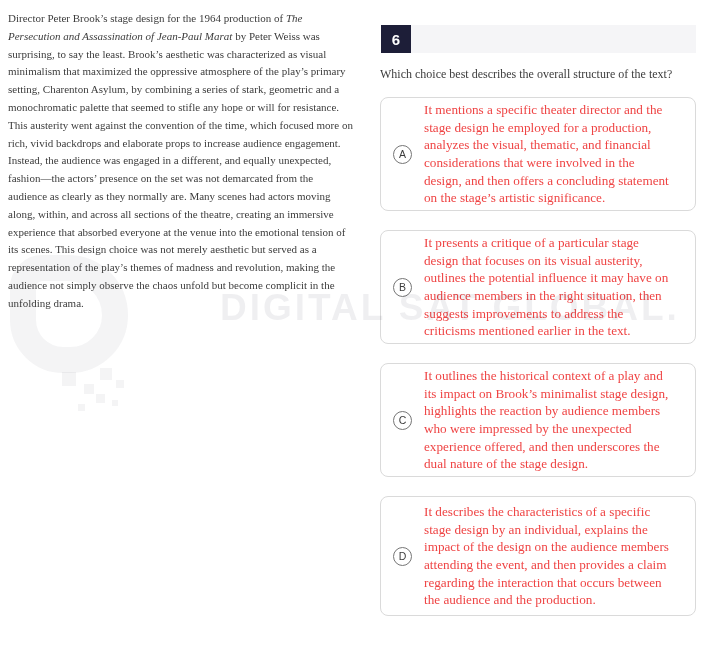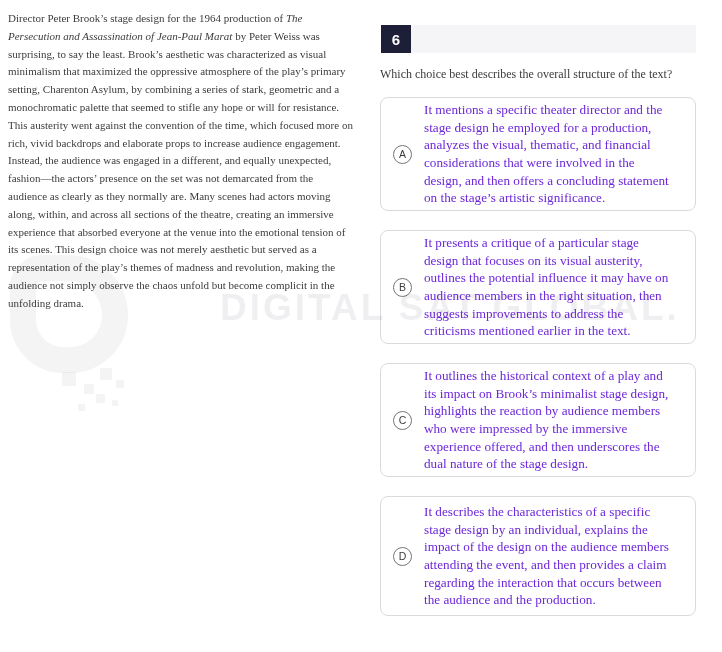--- a/index.html
+++ b/index.html
@@ -64,21 +64,21 @@
   .opt-letter-col{
     width:43px; flex:0 0 43px; display:flex; justify-content:center; align-items:center;
   }
   .opt-circle{
     width:19px; height:19px; border:1px solid #767676; border-radius:50%;
     font-family:"Liberation Sans", sans-serif; font-size:10.5px; color:#3c3c3c;
     display:flex; align-items:center; justify-content:center;
   }
   .opt-text{
     flex:1; padding-right:24px;
-    font-size:13.2px; line-height:17.7px; color:#6d28d9;
+    font-size:13.2px; line-height:17.7px; color:#ef4444;
   }
 </style>
 </head>
 <body>
 
 <div class="watermark-logo"></div>
 <div class="wm-px px1"></div>
 <div class="wm-px px2"></div>
 <div class="wm-px px3"></div>
 <div class="wm-px px4"></div>
@@ -106,21 +106,21 @@
   <div class="opt-letter-col">
     <div class="opt-circle">B</div>
   </div>
   <div class="opt-text">It presents a critique of a particular stage design that focuses on its visual austerity, outlines the potential influence it may have on audience members in the right situation, then suggests improvements to address the criticisms mentioned earlier in the text.</div>
 </div>
 
 <div class="option-card card-c">
   <div class="opt-letter-col">
     <div class="opt-circle">C</div>
   </div>
-  <div class="opt-text">It outlines the historical context of a play and its impact on Brook’s minimalist stage design, highlights the reaction by audience members who were impressed by the immersive experience offered, and then underscores the dual nature of the stage design.</div>
+  <div class="opt-text">It outlines the historical context of a play and its impact on Brook’s minimalist stage design, highlights the reaction by audience members who were impressed by the unexpected experience offered, and then underscores the dual nature of the stage design.</div>
 </div>
 
 <div class="option-card card-d">
   <div class="opt-letter-col">
     <div class="opt-circle">D</div>
   </div>
   <div class="opt-text">It describes the characteristics of a specific stage design by an individual, explains the impact of the design on the audience members attending the event, and then provides a claim regarding the interaction that occurs between the audience and the production.</div>
 </div>
 
 </body></html>

